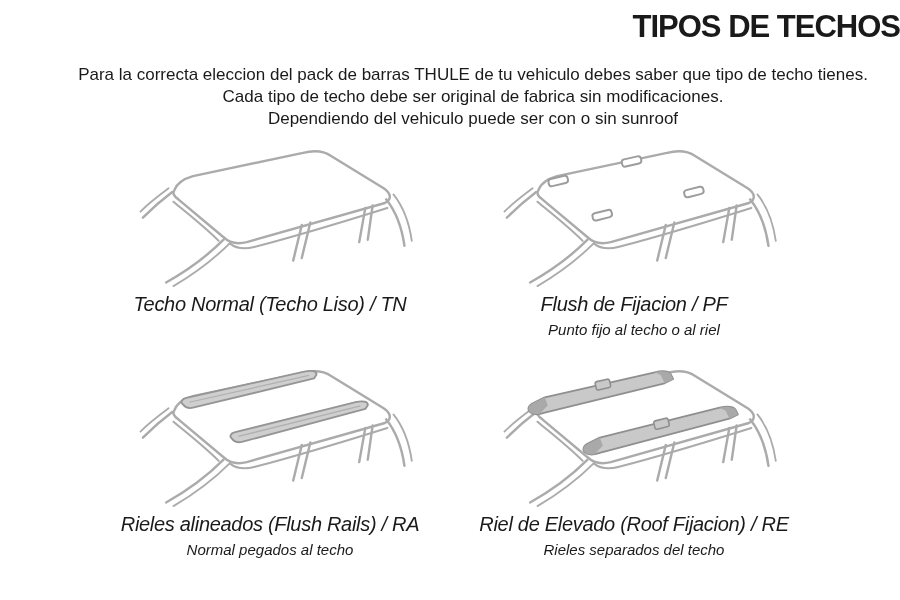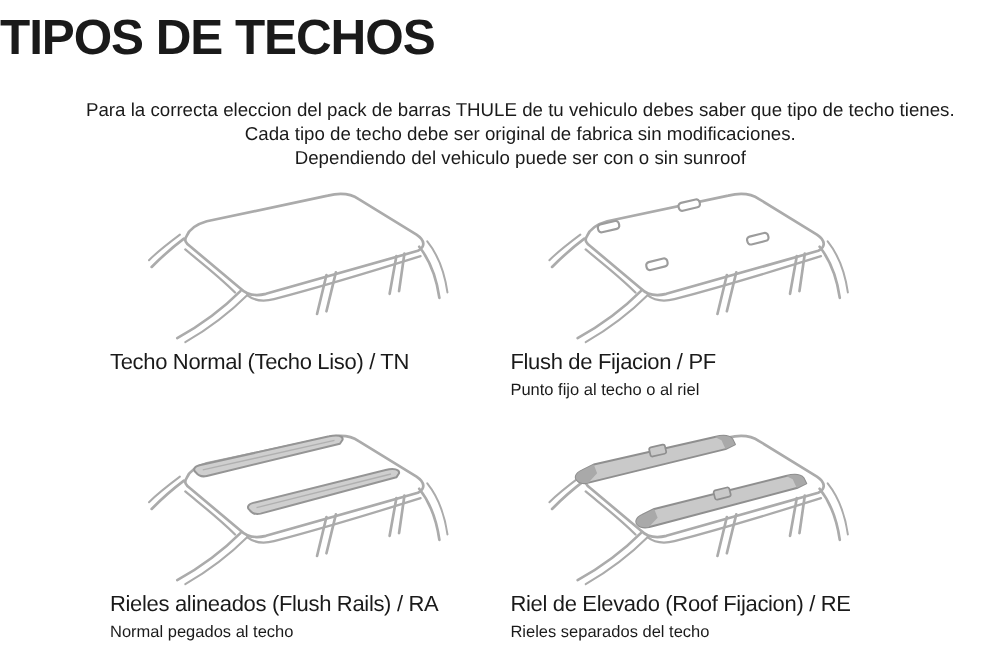--- a/index.html
+++ b/index.html
@@ -5,22 +5,22 @@
   html,body{margin:0;padding:0;}
   body{
     width:900px;height:600px;
     background:#ffffff;
     color:#1a1a1a;
     font-family:"Liberation Sans", sans-serif;
     overflow:hidden;
     position:relative;
   }
   .page-title{
-    text-align:left;
-    font-size:45px;
+    text-align:right;
+    font-size:31px;
     font-weight:700;
     letter-spacing:-1px;
     line-height:1.08;
     margin-top:10px;
   }
   .intro{
     text-align:center;
     font-size:17px;
     line-height:22px;
     margin-top:6px;
@@ -28,22 +28,23 @@
   }
   .intro div{white-space:nowrap;}
   .grid{
     display:grid;
     grid-template-columns:450px 450px;
     margin-top:8px;
   }
   .cell{display:flex;flex-direction:column;}
   .inner{
     width:340px;
-    display:flex;flex-direction:column;align-items:flex-start;
+    display:flex;flex-direction:column;align-items:center;
     text-align:center;
+    font-style:italic;
   }
   .col1 .inner{margin-left:100px;}
   .col2 .inner{margin-left:14px;}
   .row2{margin-top:20px;}
   .drawing{display:block;}
   .roof-label{
     font-size:20px;
     letter-spacing:-0.3px;
     line-height:24px;
     margin-top:2px;

